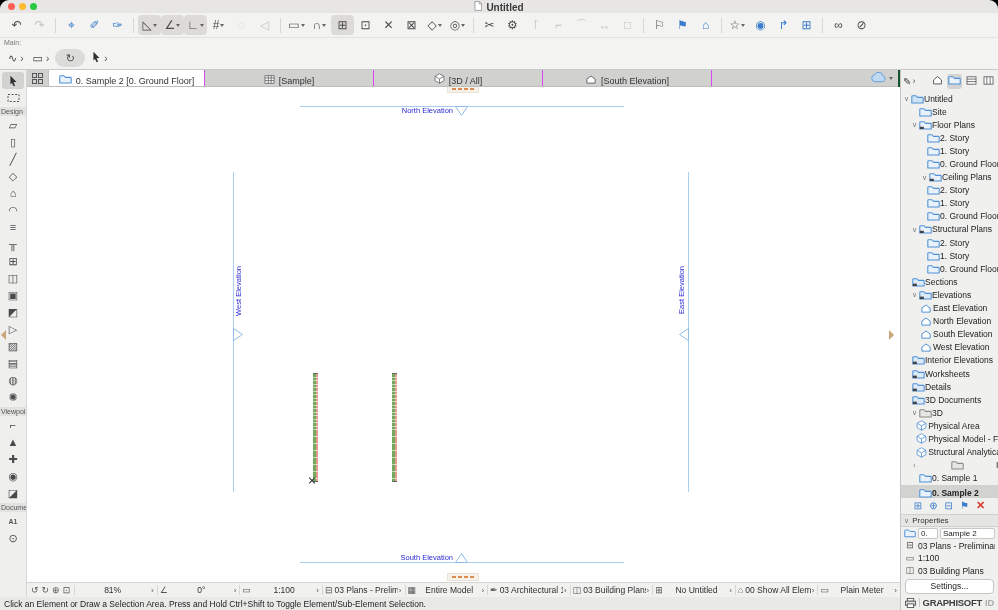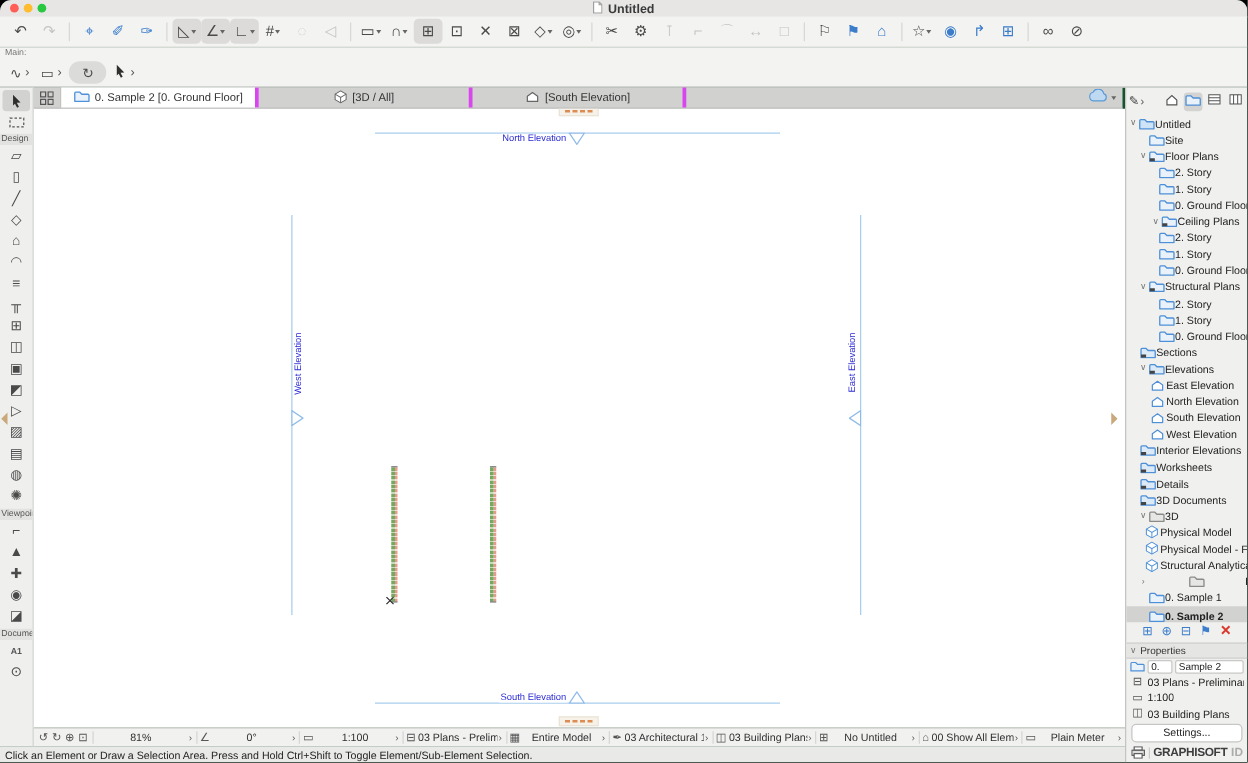--- a/index.html
+++ b/index.html
@@ -26,22 +26,22 @@
   .mainrow{position:absolute;left:0;top:38px;width:998px;height:32px;background:#F3F3F2;border-bottom:1px solid #C9C9C8;box-sizing:border-box;}
   .mainlabel{position:absolute;left:4px;top:1px;font-size:7px;color:#777;}
   .mainbtns{position:absolute;left:5px;top:11px;display:flex;align-items:center;gap:3px;}
   .mbtn{height:18px;display:flex;align-items:center;padding:0 3px;font-size:11px;color:#4A4A4A;gap:3px;border-radius:4px;}
   .mbtn .sch{font-size:10px;color:#555;}
   .mbtn.round{background:#DBDBDA;border-radius:9px;width:24px;justify-content:center;}
   
   .tabbar{position:absolute;left:27px;top:70px;width:871px;height:17px;background:#D1D1D0;border-bottom:1px solid #BDBDBC;
     display:flex;align-items:stretch;box-sizing:border-box;}
   .taboverview{width:21px;display:flex;align-items:center;justify-content:center;border-right:1px solid #C3C3C2;flex:none;}
-  .tab{width:168px;display:flex;align-items:center;justify-content:center;gap:4px;font-size:9px;color:#333;
-    border-right:3px solid #d946ef;white-space:nowrap;overflow:hidden;flex:none;}
+  .tab{width:168px;display:flex;align-items:flex-end;justify-content:center;gap:4px;font-size:9px;color:#333;
+    border-right:1px solid #d946ef;white-space:nowrap;overflow:hidden;flex:none;}
   .tab.active{width:155px;background:#FFF;}
   .tabspacer{flex:1;}
   .cloudbtn{width:34px;display:flex;align-items:center;justify-content:center;gap:2px;flex:none;}
   
   .toolbox{position:absolute;left:0;top:70px;width:27px;height:527px;background:#EFEFEE;border-right:1px solid #D6D6D5;
     box-sizing:border-box;display:flex;flex-direction:column;align-items:center;padding-top:2px;overflow:hidden;}
   .tool{width:22px;height:17px;flex:none;border-radius:3px;display:flex;align-items:center;justify-content:center;
     font-size:11px;line-height:1;color:#4A4A4A;}
   .tool.selected{background:#D2D2D1;}
   .tool.small{font-size:7px;font-weight:bold;color:#555;}
@@ -285,20 +285,27 @@
         <rect x="6.5" y="6.5" width="4" height="4" fill="none" stroke="#555"></rect>
       </svg>
     </div>
   <div class="tab active">
         <span><svg width="13" height="10" viewBox="0 0 16 12">
             <path d="M1 11 V3 Q1 2 2 2 H6 L8 4 H14 Q15 4 15 5 V11 Z" fill="#E9F2FB" stroke="#4E90D7" stroke-width="1.3" stroke-linejoin="round"></path>
           </svg></span>
         <span>0. Sample 2 [0. Ground Floor]</span>
       </div>
       <div class="tab">
+        <span><svg width="11" height="9" viewBox="0 0 14 12">
+            <rect x="1" y="1" width="12" height="10" fill="#fff" stroke="#555"></rect>
+            <path d="M1 4 H13 M1 7.5 H13 M5.4 1 V11 M9.2 1 V11" stroke="#555" fill="none"></path>
+          </svg></span>
+        <span>[Sample]</span>
+      </div>
+      <div class="tab">
         <span><svg width="11" height="11" viewBox="0 0 14 15">
             <path d="M7 1 L13 4.5 V10.5 L7 14 L1 10.5 V4.5 Z" fill="#fff" stroke="#666" stroke-width="1.1" stroke-linejoin="round"></path>
             <path d="M1 4.5 L7 8 L13 4.5 M7 8 V14" stroke="#666" stroke-width="1.1" fill="none"></path>
           </svg></span>
         <span>[3D / All]</span>
       </div>
       <div class="tab">
         <span><svg width="12" height="10" viewBox="0 0 16 13">
             <path d="M2.5 12 V6.5 L8 2.5 L13.5 6.5 V12 Z" fill="#fff" stroke="#666" stroke-width="1.3" stroke-linejoin="round"></path>
           </svg></span>
@@ -665,21 +672,21 @@
           </span>
           <span>3D</span>
         </div>
         <div class="trow" style="padding-left: 13.2px;">
           <span class="ticon">
             <svg width="11" height="11" viewBox="0 0 14 15">
               <path d="M7 1 L13 4.5 V10.5 L7 14 L1 10.5 V4.5 Z" fill="#fff" stroke="#4E90D7" stroke-width="1.1" stroke-linejoin="round"></path>
               <path d="M1 4.5 L7 8 L13 4.5 M7 8 V14" stroke="#4E90D7" stroke-width="1.1" fill="none"></path>
             </svg>
           </span>
-          <span>Physical Model</span>
+          <span>Physical Area</span>
         </div>
         <div class="trow" style="padding-left: 13.2px;">
           <span class="ticon">
             <svg width="11" height="11" viewBox="0 0 14 15">
               <path d="M7 1 L13 4.5 V10.5 L7 14 L1 10.5 V4.5 Z" fill="#fff" stroke="#4E90D7" stroke-width="1.1" stroke-linejoin="round"></path>
               <path d="M1 4.5 L7 8 L13 4.5 M7 8 V14" stroke="#4E90D7" stroke-width="1.1" fill="none"></path>
             </svg>
           </span>
           <span>Physical Model - Fro</span>
         </div>

